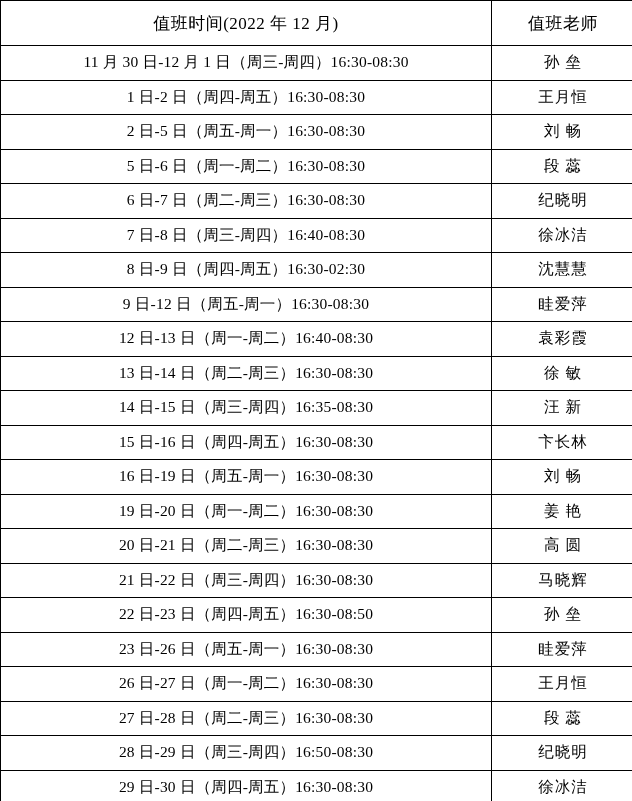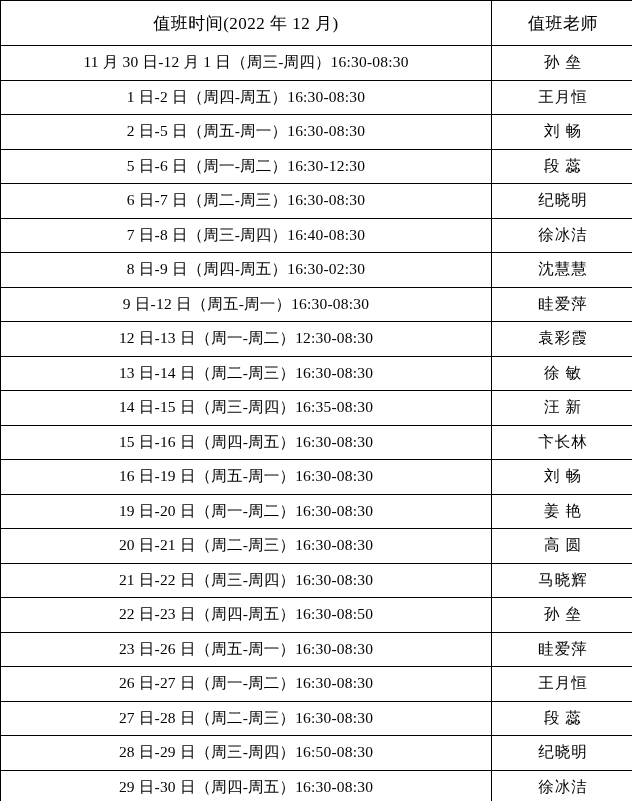--- a/index.html
+++ b/index.html
@@ -71,41 +71,41 @@
         </tr>
         <tr>
           <td class="time-cell col-time">1 日-2 日（周四-周五）16:30-08:30</td>
           <td class="teacher-cell col-teacher">王月恒</td>
         </tr>
         <tr>
           <td class="time-cell col-time">2 日-5 日（周五-周一）16:30-08:30</td>
           <td class="teacher-cell col-teacher">刘  畅</td>
         </tr>
         <tr>
-          <td class="time-cell col-time">5 日-6 日（周一-周二）16:30-12:30</td>
+          <td class="time-cell col-time">5 日-6 日（周一-周二）16:30-08:30</td>
           <td class="teacher-cell col-teacher">段  蕊</td>
         </tr>
         <tr>
           <td class="time-cell col-time">6 日-7 日（周二-周三）16:30-08:30</td>
           <td class="teacher-cell col-teacher">纪晓明</td>
         </tr>
         <tr>
           <td class="time-cell col-time">7 日-8 日（周三-周四）16:40-08:30</td>
           <td class="teacher-cell col-teacher">徐冰洁</td>
         </tr>
         <tr>
           <td class="time-cell col-time">8 日-9 日（周四-周五）16:30-02:30</td>
           <td class="teacher-cell col-teacher">沈慧慧</td>
         </tr>
         <tr>
           <td class="time-cell col-time">9 日-12 日（周五-周一）16:30-08:30</td>
           <td class="teacher-cell col-teacher">眭爱萍</td>
         </tr>
         <tr>
-          <td class="time-cell col-time">12 日-13 日（周一-周二）12:30-08:30</td>
+          <td class="time-cell col-time">12 日-13 日（周一-周二）16:40-08:30</td>
           <td class="teacher-cell col-teacher">袁彩霞</td>
         </tr>
         <tr>
           <td class="time-cell col-time">13 日-14 日（周二-周三）16:30-08:30</td>
           <td class="teacher-cell col-teacher">徐  敏</td>
         </tr>
         <tr>
           <td class="time-cell col-time">14 日-15 日（周三-周四）16:35-08:30</td>
           <td class="teacher-cell col-teacher">汪  新</td>
         </tr>

